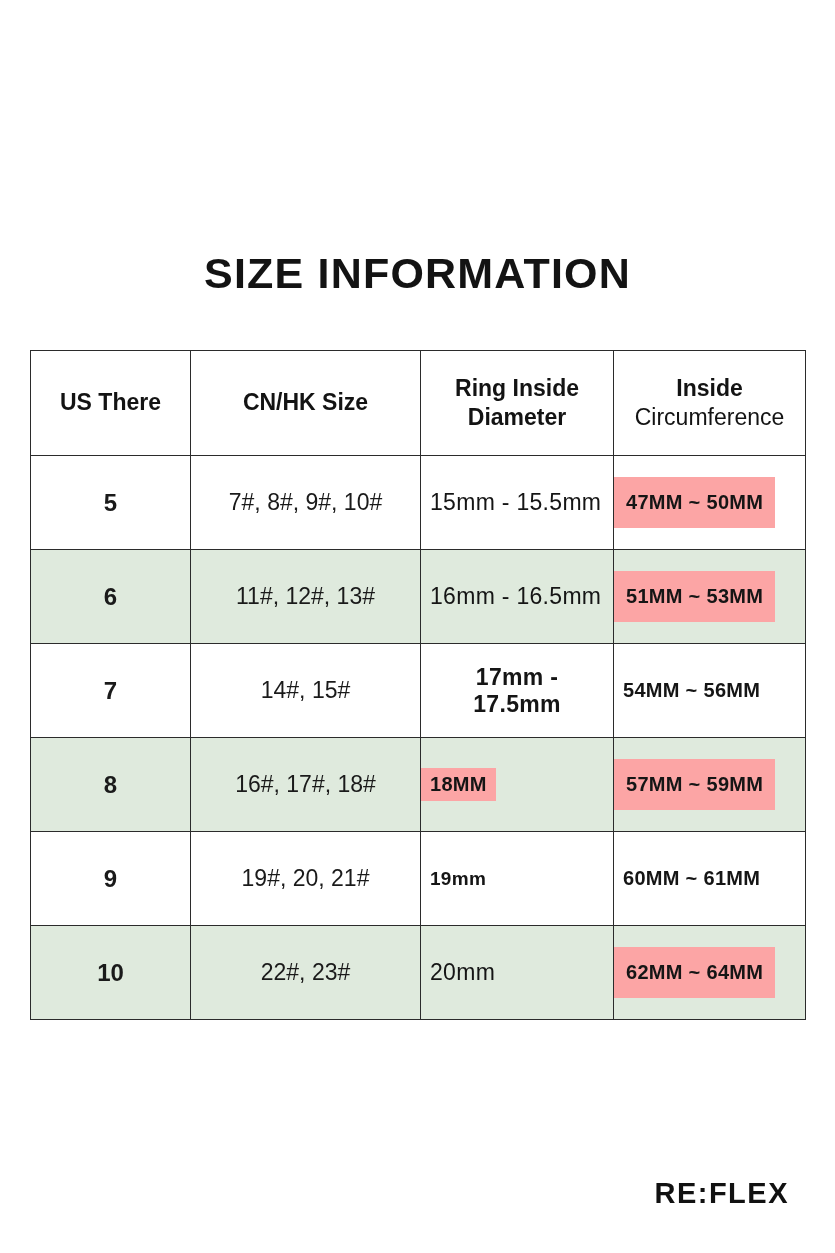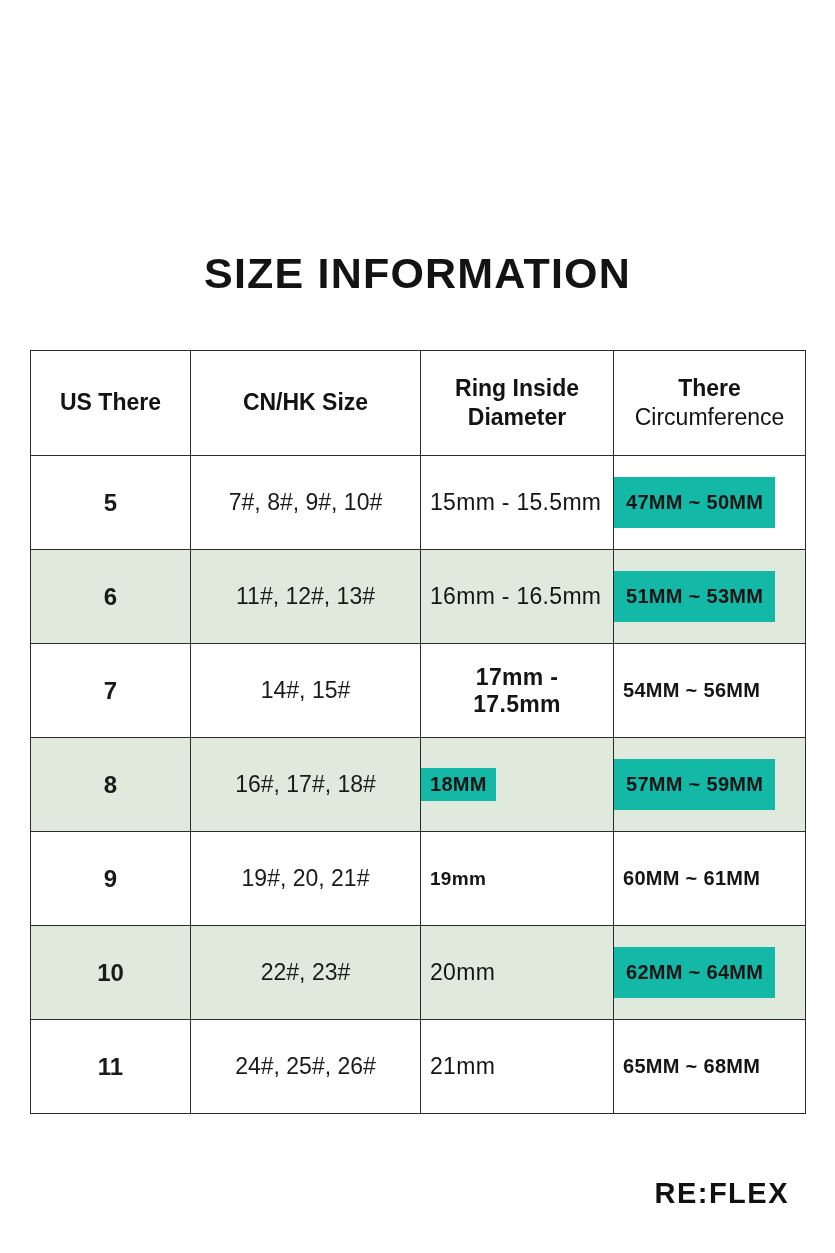--- a/index.html
+++ b/index.html
@@ -72,21 +72,21 @@
   tbody td.us {
     font-weight: bold;
     font-size: 24px;
   }
   tbody tr.shaded td {
     background: #dfeadd;
   }
   
   .patch {
     display: inline-block;
-    background: #14b8a6;
+    background: #fca5a5;
     padding: 5px 9px;
     font-weight: bold;
     font-size: 20px;
     letter-spacing: 0.3px;
     color: #151515;
     position: relative;
   }
   .patch.wide {
     padding: 14px 12px;
   }
@@ -140,21 +140,21 @@
             <span>US There</span>
           </th>
           <th>
             <span>CN/HK Size</span>
           </th>
           <th>
             <span>Ring Inside</span><br>
             <span>Diameter</span>
           </th>
           <th>
-            <span>There</span><br>
+            <span>Inside</span><br>
             <span class="hdr-sub">Circumference</span>
           </th>
         </tr>
       </thead>
       <tbody id="table-body">
           <tr>
             <td class="us">5</td>
             <td>7#, 8#, 9#, 10#</td>
             <td>
               <div class="cell-inner">
@@ -230,33 +230,19 @@
               <div class="cell-inner">
                 <span class="patch plain" style="font-weight: normal; font-size: 23px; background: transparent;">20mm</span>
               </div>
             </td>
             <td>
               <div class="cell-inner">
                 <span class="patch wide">62MM ~ 64MM</span>
               </div>
             </td>
           </tr>
-          <tr>
-            <td class="us">11</td>
-            <td>24#, 25#, 26#</td>
-            <td>
-              <div class="cell-inner">
-                <span class="patch plain" style="font-weight: normal; font-size: 23px; background: transparent;">21mm</span>
-              </div>
-            </td>
-            <td>
-              <div class="cell-inner">
-                <span class="patch plain">65MM ~ 68MM</span>
-              </div>
-            </td>
-          </tr>
         </tbody>
     </table>
   </div>
 
   <div class="brand">RE:FLEX</div>
 
 </div>
 
 </body></html>

